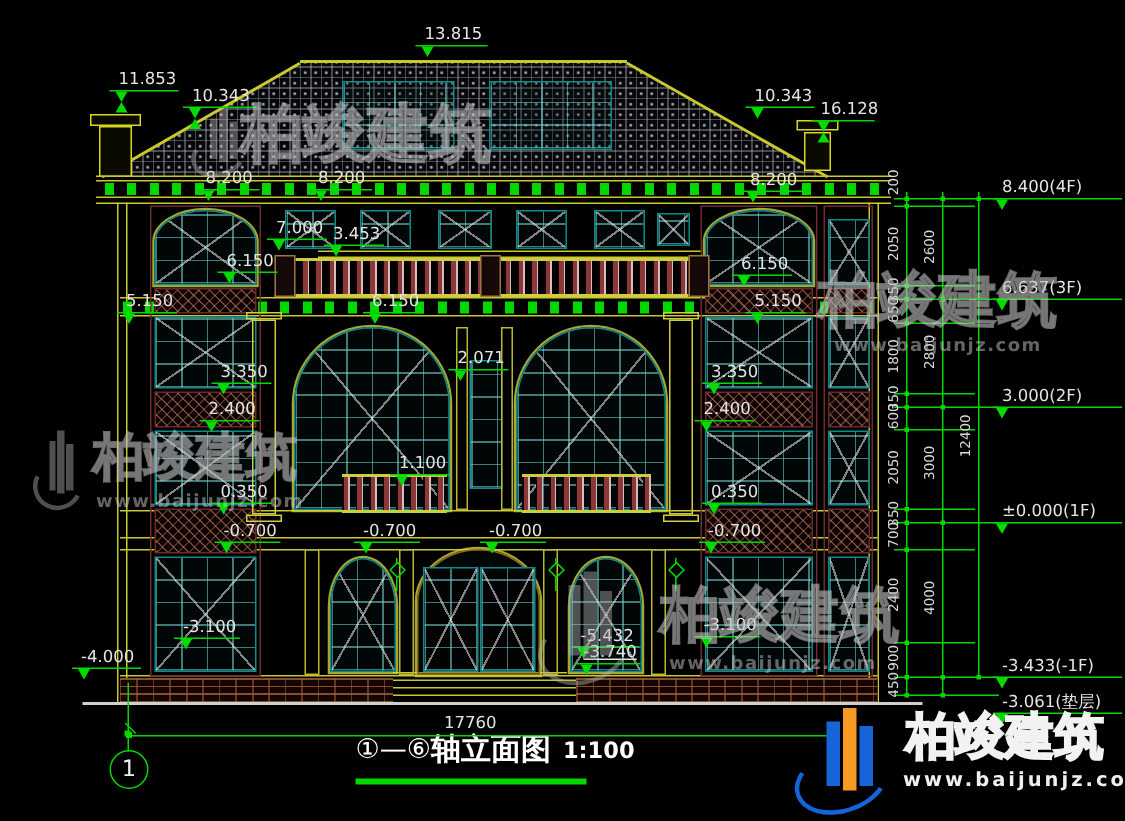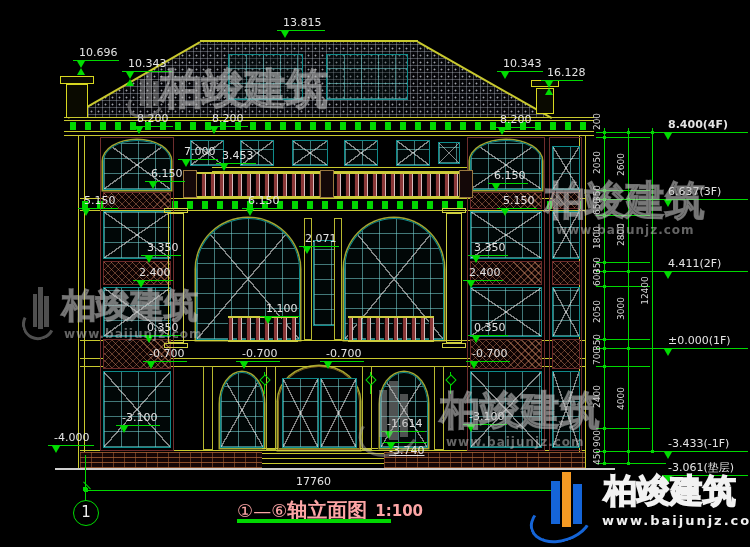--- a/index.html
+++ b/index.html
@@ -42,21 +42,21 @@
   .pil{border:1px solid #b8b830;}
   .chy{border:1.5px solid #d8d820;background:#0a0a00;}
   .tri{width:0;height:0;border-left:4px solid transparent;border-right:4px solid transparent;border-top:7px solid #00dc00;background:none!important;}
   .triu{width:0;height:0;border-left:4px solid transparent;border-right:4px solid transparent;border-bottom:7px solid #00dc00;background:none!important;}
   .mtx{font-size:11px;color:#e4e4e4;white-space:nowrap;line-height:1;}
   .ctx{font-size:9px;color:#d8d8d8;white-space:nowrap;line-height:1;text-align:center;}
   .wmtx{font-weight:bold;color:rgba(175,175,175,.16);-webkit-text-stroke:1.3px rgba(195,195,195,.55);white-space:nowrap;line-height:1;}
   .wmurl{font-weight:bold;color:rgba(200,200,200,.5);white-space:nowrap;letter-spacing:1px;line-height:1;}
   .brtx{font-weight:bold;color:#15151a;-webkit-text-stroke:1.6px #f2f2f2;white-space:nowrap;line-height:1;}
   .brurl{font-weight:bold;color:#f0f0f0;white-space:nowrap;letter-spacing:2px;line-height:1;}
-  .titleblk{left:237px;top:497px;white-space:nowrap;color:#fca5a5;}
+  .titleblk{left:237px;top:486px;white-space:nowrap;color:#ffffff;}
   .taxis{font-size:18px;vertical-align:middle;}
   .tname{font-size:20px;font-weight:bold;vertical-align:middle;}
   .tscale{font-size:15px;font-weight:bold;margin-left:8px;vertical-align:middle;}
   .bubble{left:73px;top:500px;width:26px;height:26px;border:1.5px solid #00dc00;border-radius:50%;
           color:#eee;font-size:15px;text-align:center;line-height:23px;}
   .lampd{border:1px solid #00dc00;transform:rotate(45deg);background:none!important;}
 </style>
 </head>
 <body>
 
@@ -162,21 +162,21 @@
     <div class="glin" style="left: 370px; top: 372px; width: 1px; height: 4px;"></div>
     <div class="lampd" style="left: 447px; top: 376px; width: 8px; height: 8px;"></div>
     <div class="glin" style="left: 450px; top: 385px; width: 1px; height: 9px;"></div>
     <div class="glin" style="left: 450px; top: 372px; width: 1px; height: 4px;"></div>
     <div class="brick" style="left: 80px; top: 452px; width: 182px; height: 16px;"></div>
     <div class="brick" style="left: 384px; top: 452px; width: 201px; height: 16px;"></div>
     <div class="glin" style="left: 277px; top: 30px; width: 48px; height: 1px;"></div>
     <div class="mtx" style="left: 283px; top: 17px;">13.815</div>
     <div class="tri" style="left: 281px; top: 31px; width: 0px; height: 0px;"></div>
     <div class="glin" style="left: 73px; top: 60px; width: 46px; height: 1px;"></div>
-    <div class="mtx" style="left: 79px; top: 47px;">10.696</div>
+    <div class="mtx" style="left: 79px; top: 47px;">11.853</div>
     <div class="tri" style="left: 77px; top: 61px; width: 0px; height: 0px;"></div>
     <div class="triu" style="left: 77px; top: 68px; width: 0px; height: 0px;"></div>
     <div class="glin" style="left: 122px; top: 71px; width: 50px; height: 1px;"></div>
     <div class="mtx" style="left: 128px; top: 58px;">10.343</div>
     <div class="tri" style="left: 126px; top: 72px; width: 0px; height: 0px;"></div>
     <div class="triu" style="left: 126px; top: 79px; width: 0px; height: 0px;"></div>
     <div class="glin" style="left: 497px; top: 71px; width: 46px; height: 1px;"></div>
     <div class="mtx" style="left: 503px; top: 58px;">10.343</div>
     <div class="tri" style="left: 501px; top: 72px; width: 0px; height: 0px;"></div>
     <div class="glin" style="left: 541px; top: 80px; width: 42px; height: 1px;"></div>
@@ -249,36 +249,36 @@
     <div class="glin" style="left: 466px; top: 361px; width: 44px; height: 1px;"></div>
     <div class="mtx" style="left: 472px; top: 348px;">-0.700</div>
     <div class="tri" style="left: 470px; top: 362px; width: 0px; height: 0px;"></div>
     <div class="glin" style="left: 116px; top: 425px; width: 44px; height: 1px;"></div>
     <div class="mtx" style="left: 122px; top: 412px;">-3.100</div>
     <div class="tri" style="left: 120px; top: 426px; width: 0px; height: 0px;"></div>
     <div class="glin" style="left: 463px; top: 424px; width: 44px; height: 1px;"></div>
     <div class="mtx" style="left: 469px; top: 411px;">-3.100</div>
     <div class="tri" style="left: 467px; top: 425px; width: 0px; height: 0px;"></div>
     <div class="glin" style="left: 381px; top: 431px; width: 44px; height: 1px;"></div>
-    <div class="mtx" style="left: 387px; top: 418px;">-1.614</div>
+    <div class="mtx" style="left: 387px; top: 418px;">-5.432</div>
     <div class="tri" style="left: 385px; top: 432px; width: 0px; height: 0px;"></div>
     <div class="glin" style="left: 383px; top: 442px; width: 44px; height: 1px;"></div>
-    <div class="mtx" style="left: 389px; top: 445px; text-decoration: underline;">-3.740</div>
+    <div class="mtx" style="left: 389px; top: 429px; text-decoration: underline;">-3.740</div>
     <div class="tri" style="left: 387px; top: 443px; width: 0px; height: 0px;"></div>
     <div class="glin" style="left: 48px; top: 445px; width: 46px; height: 1px;"></div>
     <div class="mtx" style="left: 54px; top: 432px;">-4.000</div>
     <div class="tri" style="left: 52px; top: 446px; width: 0px; height: 0px;"></div>
     <div class="glin" style="left: 662px; top: 132px; width: 86px; height: 1px;"></div>
-    <div class="mtx" style="left: 668px; top: 119px; font-weight: bold;">8.400(4F)</div>
+    <div class="mtx" style="left: 668px; top: 119px;">8.400(4F)</div>
     <div class="tri" style="left: 664px; top: 133px; width: 0px; height: 0px;"></div>
     <div class="glin" style="left: 662px; top: 199px; width: 86px; height: 1px;"></div>
     <div class="mtx" style="left: 668px; top: 186px;">6.637(3F)</div>
     <div class="tri" style="left: 664px; top: 200px; width: 0px; height: 0px;"></div>
     <div class="glin" style="left: 662px; top: 271px; width: 86px; height: 1px;"></div>
-    <div class="mtx" style="left: 668px; top: 258px;">4.411(2F)</div>
+    <div class="mtx" style="left: 668px; top: 258px;">3.000(2F)</div>
     <div class="tri" style="left: 664px; top: 272px; width: 0px; height: 0px;"></div>
     <div class="glin" style="left: 662px; top: 348px; width: 86px; height: 1px;"></div>
     <div class="mtx" style="left: 668px; top: 335px;">±0.000(1F)</div>
     <div class="tri" style="left: 664px; top: 349px; width: 0px; height: 0px;"></div>
     <div class="glin" style="left: 662px; top: 451px; width: 86px; height: 1px;"></div>
     <div class="mtx" style="left: 668px; top: 438px;">-3.433(-1F)</div>
     <div class="tri" style="left: 664px; top: 452px; width: 0px; height: 0px;"></div>
     <div class="glin" style="left: 662px; top: 475px; width: 86px; height: 1px;"></div>
     <div class="mtx" style="left: 668px; top: 462px;">-3.061(垫层)</div>
     <div class="tri" style="left: 664px; top: 476px; width: 0px; height: 0px;"></div>

